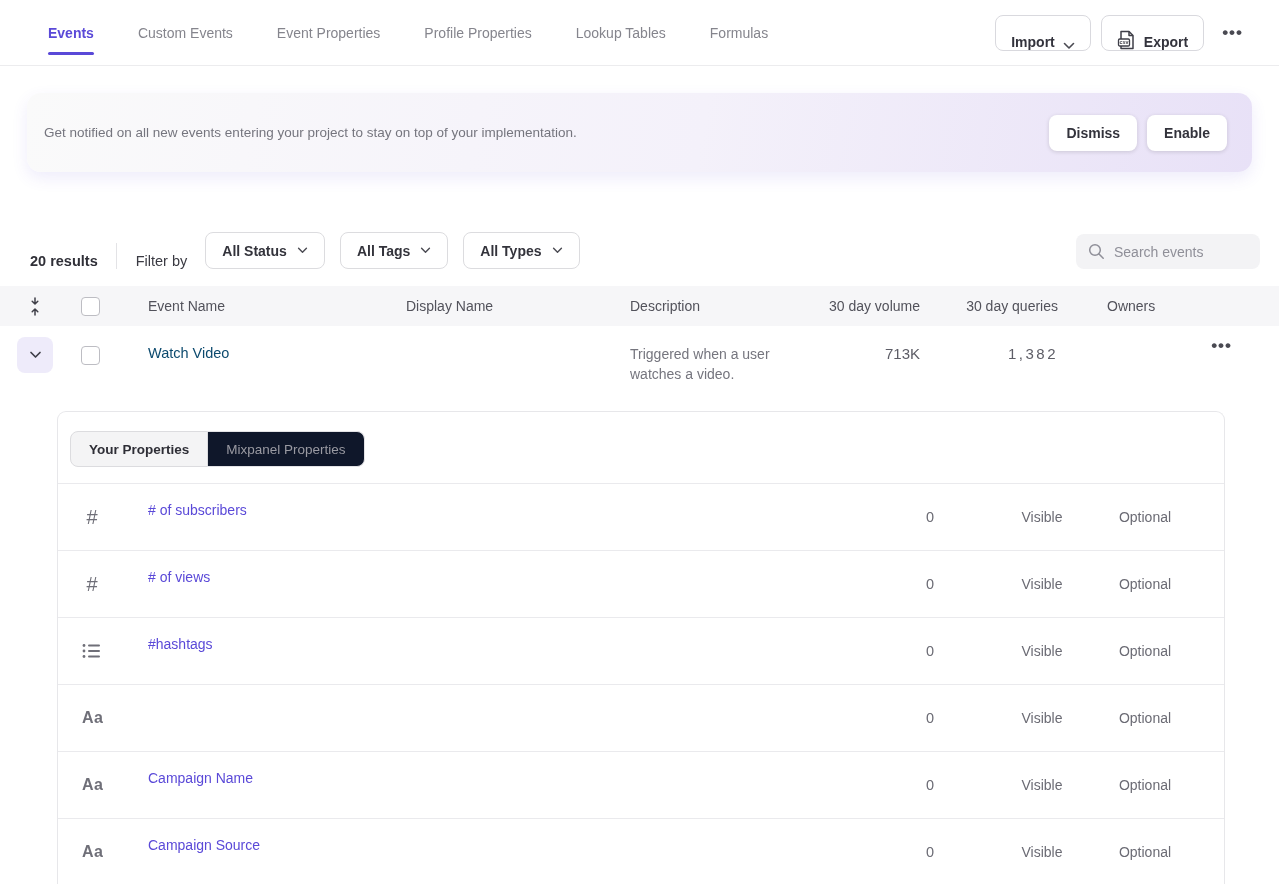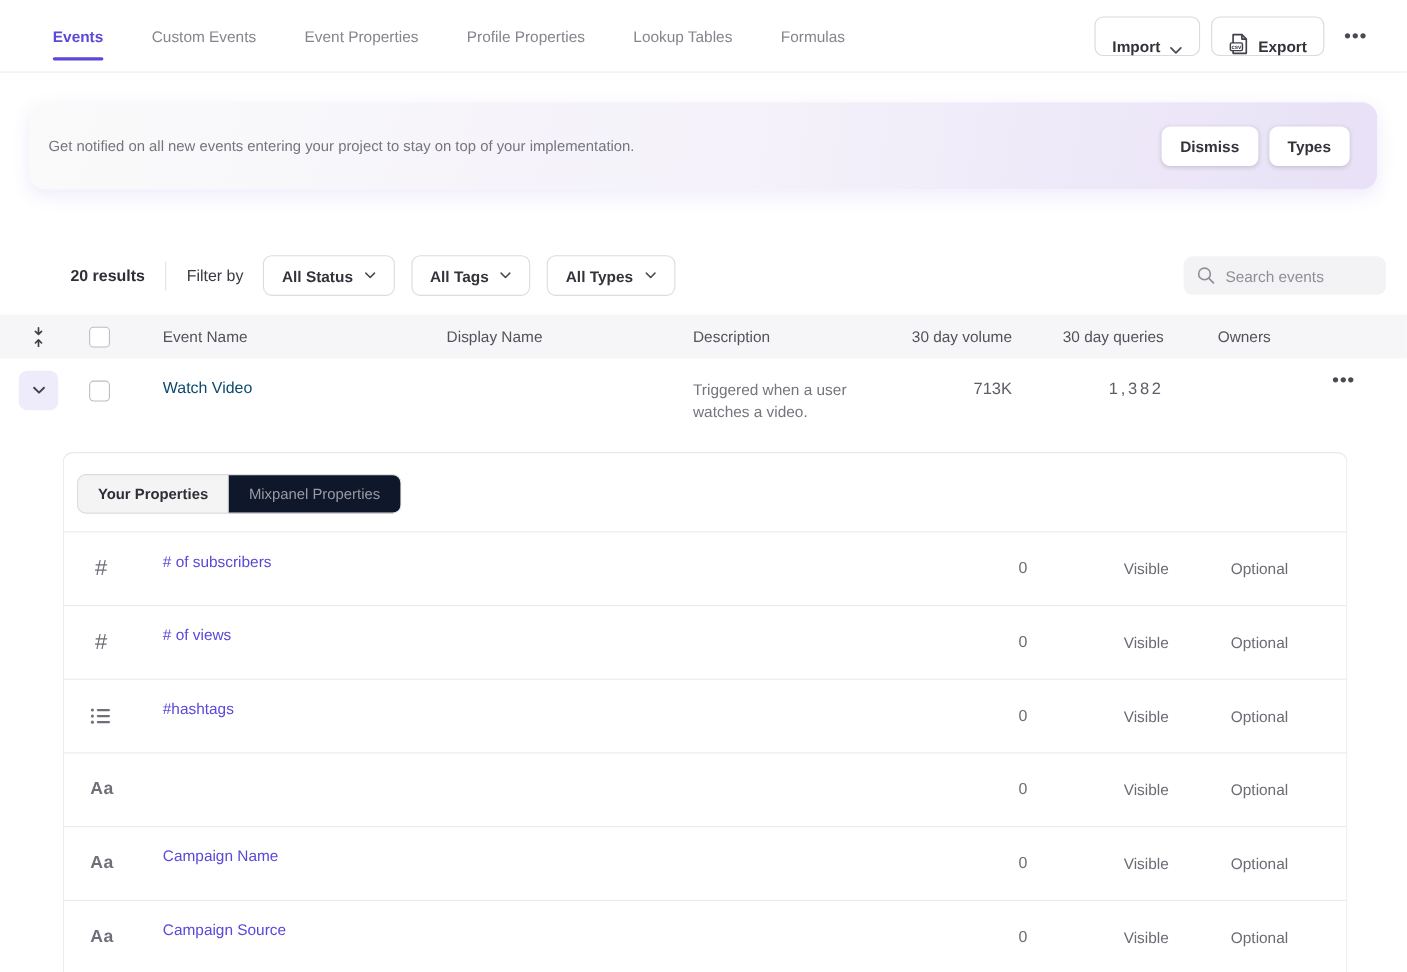--- a/index.html
+++ b/index.html
@@ -23,21 +23,21 @@
     background:linear-gradient(100deg,#fafafa 0%,#f4f1fa 55%,#e8e1f7 100%);
     box-shadow:0 6px 16px rgba(90,73,216,0.10); padding:0 25px 0 17px; }
   .banner-text { flex:1; }
   .banner-title { font-size:15px; font-weight:700; color:#3a3a43; margin-bottom:6px; }
   .banner-desc { font-size:13.5px; color:#75757e; }
   .banner-btn { height:36px; padding:0 17px; background:#fff; border:none; border-radius:8px;
     box-shadow:0 1px 4px rgba(0,0,0,0.14); font-size:14px; font-weight:600; color:#33333c; cursor:pointer; font-family:inherit; }
   .banner-actions { display:flex; gap:10px; }
 
   
-  .filter-row { margin-top:60px; height:37px; display:flex; align-items:center; padding:0 19px 0 64px; }
+  .filter-row { margin-top:60px; height:37px; display:flex; align-items:flex-end; padding:0 19px 0 30px; }
   .results { font-size:14.5px; font-weight:600; color:#2f2f37; }
   .vdivider { width:1px; height:26px; background:#e3e3e6; margin:0 19px 0 18px; }
   .filterby { font-size:14.5px; font-weight:400; color:#3a3a42; margin-right:18px; }
   .dropdown { display:inline-flex; align-items:center; gap:10px; height:37px; padding:0 16px; margin-right:15px;
     background:#fff; border:1px solid #dcdcdf; border-radius:8px; font-size:14px; font-weight:600; color:#33333b; cursor:pointer; }
   .spacer { flex:1; }
   .search-box { display:flex; align-items:center; gap:9px; width:184px; height:35px; background:#f3f3f5; border-radius:8px; padding:0 12px; }
   .search-box input { border:none; outline:none; background:transparent; font-size:14px; color:#3c3c45; width:130px; font-family:inherit; }
   .search-box input::placeholder { color:#8f8f98; }
 
@@ -112,21 +112,21 @@
     <button class="icon-btn"><span>•••</span></button>
   </div>
 </div>
 
 <div class="banner">
   <div class="banner-text">
     <div class="banner-desc">Get notified on all new events entering your project to stay on top of your implementation.</div>
   </div>
   <div class="banner-actions">
     <button class="banner-btn">Dismiss</button>
-    <button class="banner-btn">Types</button>
+    <button class="banner-btn">Enable</button>
   </div>
 </div>
 
 <div class="filter-row">
   <span class="results">20 results</span>
   <span class="vdivider"></span>
   <span class="filterby">Filter by</span>
   <button class="dropdown">
     <span>All Status</span>
     <svg width="11" height="7" viewBox="0 0 12 8">

